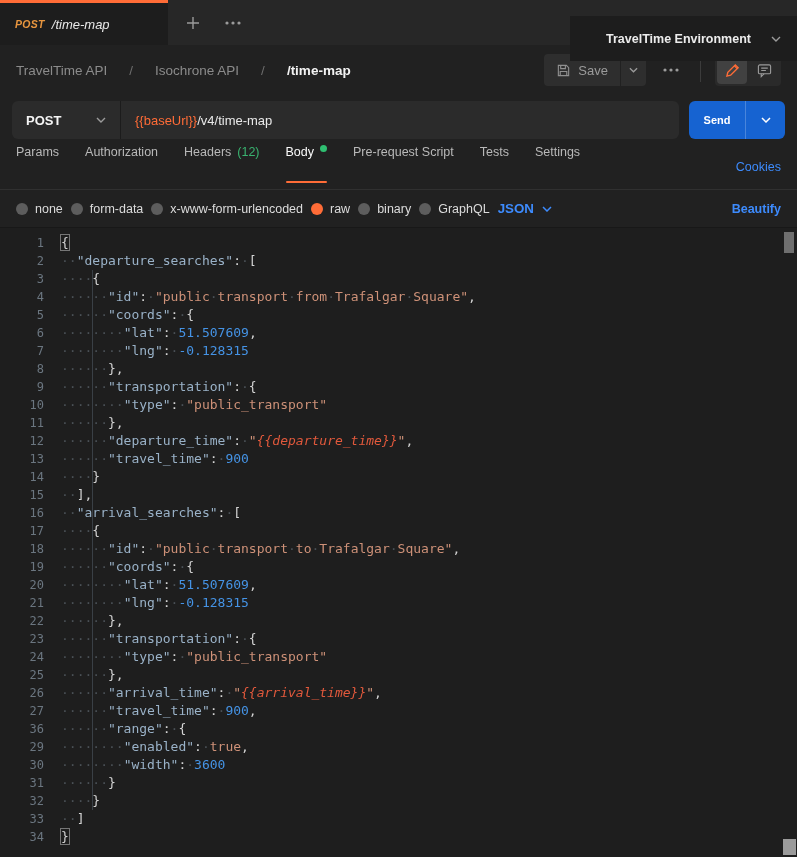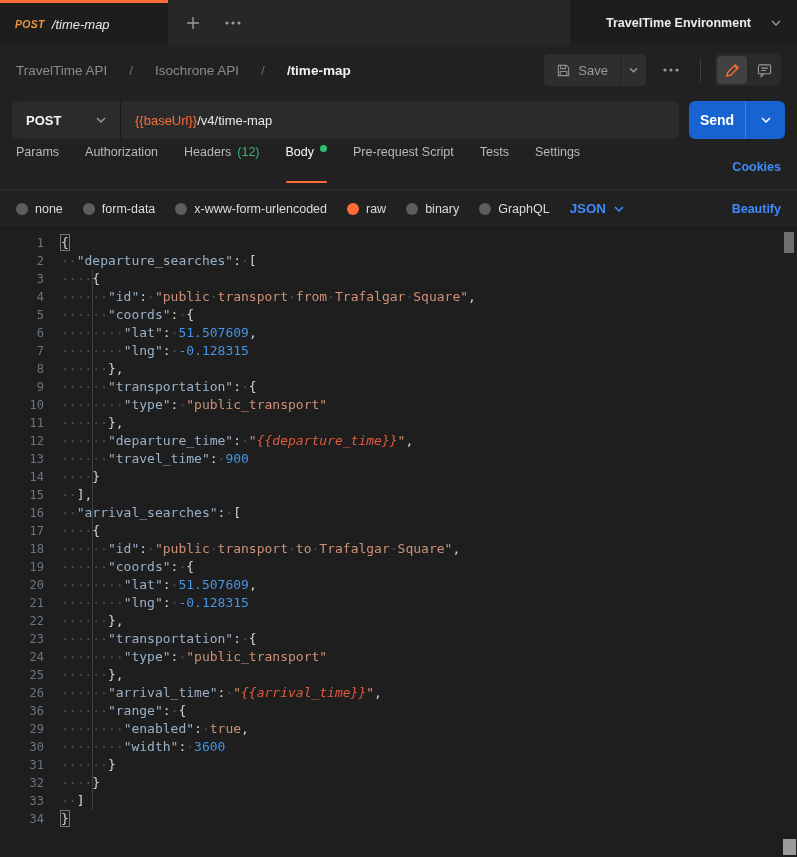--- a/index.html
+++ b/index.html
@@ -16,21 +16,21 @@
     display:flex;flex-direction:column;font-family:"Liberation Sans",sans-serif;position:relative;}
 
   
   .tabstrip{height:45px;background:var(--strip);position:relative;flex:none;}
   .reqtab{position:absolute;left:0;top:0;width:168px;height:45px;background:var(--panel-dark);
     border-top:3px solid var(--accent);display:flex;align-items:center;padding-left:15px;gap:7px;}
   .tmethod{font-style:italic;font-weight:bold;font-size:10.5px;color:var(--method-post);letter-spacing:.3px;}
   .tpath{font-style:italic;font-size:13px;color:#e9e9e9;}
   .tabextra{position:absolute;left:168px;top:0;height:45px;display:flex;align-items:center;gap:10px;padding-left:10px;}
   .iconbtn{width:30px;height:30px;display:flex;align-items:center;justify-content:center;border-radius:4px;}
-  .envbar{position:absolute;right:0;top:0;width:227px;height:45px;background:var(--panel-dark);
+  .envbar{position:absolute;right:0;top:16px;width:227px;height:45px;background:var(--panel-dark);
     display:flex;align-items:center;padding:0 16px;}
   .envbar .envlabel{flex:1;text-align:center;font-size:12.5px;font-weight:bold;color:#ececec;}
 
   
   .crumbrow{height:50px;display:flex;align-items:center;padding:0 16px;flex:none;background:var(--bg);}
   .breadcrumb{display:flex;align-items:center;gap:22px;font-size:13.5px;color:#8b8b8b;}
   .breadcrumb .sep{color:#6d6d6d;}
   .breadcrumb .crumb.last{color:#f2f2f2;font-weight:bold;}
   .hdractions{margin-left:auto;display:flex;align-items:center;gap:10px;}
   .savegrp{display:flex;}
@@ -47,36 +47,36 @@
   
   .urlrow{height:50px;display:flex;align-items:center;padding:0 12px;gap:10px;flex:none;}
   .urlbox{flex:1;height:38px;background:var(--box);border-radius:6px;display:flex;align-items:center;overflow:hidden;}
   .method{height:100%;width:108px;padding:0 14px;display:flex;align-items:center;justify-content:space-between;
     color:#f5f5f5;font-weight:bold;font-size:13px;}
   .mdiv{width:1px;height:100%;background:#1c1c1c;}
   .urltext{padding:0 14px;font-size:13px;white-space:nowrap;}
   .urltext .uvar{color:var(--accent);}
   .urltext .uplain{color:#e9e9e9;}
   .sendgrp{display:flex;height:38px;flex:none;}
-  .sendbtn{background:var(--send);color:#fff;font-weight:bold;font-size:14px;width:56px;border-radius:6px 0 0 6px;}
+  .sendbtn{background:var(--send);color:#fff;font-weight:bold;font-size:11px;width:56px;border-radius:6px 0 0 6px;}
   .sendchev{background:var(--send);width:40px;border-radius:0 6px 6px 0;border-left:1px solid rgba(255,255,255,.22);
     display:flex;align-items:center;justify-content:center;}
 
   
   .reqtabs{height:45px;display:flex;align-items:center;padding:0 16px;gap:26px;flex:none;
     border-bottom:1px solid rgba(255,255,255,.07);font-size:12.5px;color:#b9b9b9;}
   .rtab{height:100%;display:flex;align-items:flex-start;gap:6px;position:relative;white-space:nowrap;}
   .rtab .count{color:var(--count-green);}
   .rtab.active{color:#fafafa;}
   .rtab.active::after{content:"";position:absolute;left:0;right:0;bottom:6px;height:2px;background:var(--accent);border-radius:1px;}
   .gdot{width:7px;height:7px;border-radius:50%;background:var(--green);}
-  .cookies{margin-left:auto;color:var(--link);font-weight:bold;font-size:12.5px;}
-
-  
-  .bodyrow{height:38px;display:flex;align-items:center;padding:0 16px;gap:20px;flex:none;
+  .cookies{margin-left:auto;color:var(--link);font-weight:normal;font-size:12.5px;}
+
+  
+  .bodyrow{height:38px;display:flex;align-items:center;padding:0 16px;gap:8px;flex:none;
     font-size:12.5px;color:#dcdcdc;border-bottom:1px solid #181818;}
   .radio{display:flex;align-items:center;gap:7px;white-space:nowrap;}
   .rdot{width:12px;height:12px;border-radius:50%;background:#5d5d5d;}
   .radio.sel .rdot{background:var(--accent);}
   .langsel{display:flex;align-items:center;gap:8px;color:var(--link);font-weight:bold;}
   .beautify{margin-left:auto;color:var(--link);font-weight:bold;font-size:12.5px;}
 
   
   .editor{flex:1;background:var(--editor-bg);position:relative;overflow:hidden;
     font-family:"DejaVu Sans Mono",monospace;font-size:13px;line-height:18px;padding-top:6px;}
@@ -350,20 +350,24 @@
         </div>
         <div class="line">
           <span class="ln">25</span>
           <span class="lc"><span class="dot">·</span><span class="dot">·</span><span class="dot">·</span><span class="dot">·</span><span class="dot">·</span><span class="dot">·</span><span class="p">},</span></span>
         </div>
         <div class="line">
           <span class="ln">26</span>
           <span class="lc"><span class="dot">·</span><span class="dot">·</span><span class="dot">·</span><span class="dot">·</span><span class="dot">·</span><span class="dot">·</span><span class="k">"arrival_time"</span><span class="p">:</span><span class="dot">·</span><span class="s">"</span><span class="v">{{arrival_time}}</span><span class="s">"</span><span class="p">,</span></span>
         </div>
         <div class="line">
+          <span class="ln">27</span>
+          <span class="lc"><span class="dot">·</span><span class="dot">·</span><span class="dot">·</span><span class="dot">·</span><span class="dot">·</span><span class="dot">·</span><span class="k">"travel_time"</span><span class="p">:</span><span class="dot">·</span><span class="n">900</span><span class="p">,</span></span>
+        </div>
+        <div class="line">
           <span class="ln">36</span>
           <span class="lc"><span class="dot">·</span><span class="dot">·</span><span class="dot">·</span><span class="dot">·</span><span class="dot">·</span><span class="dot">·</span><span class="k">"range"</span><span class="p">:</span><span class="dot">·</span><span class="p">{</span></span>
         </div>
         <div class="line">
           <span class="ln">29</span>
           <span class="lc"><span class="dot">·</span><span class="dot">·</span><span class="dot">·</span><span class="dot">·</span><span class="dot">·</span><span class="dot">·</span><span class="dot">·</span><span class="dot">·</span><span class="k">"enabled"</span><span class="p">:</span><span class="dot">·</span><span class="b">true</span><span class="p">,</span></span>
         </div>
         <div class="line">
           <span class="ln">30</span>
           <span class="lc"><span class="dot">·</span><span class="dot">·</span><span class="dot">·</span><span class="dot">·</span><span class="dot">·</span><span class="dot">·</span><span class="dot">·</span><span class="dot">·</span><span class="k">"width"</span><span class="p">:</span><span class="dot">·</span><span class="n">3600</span></span>

